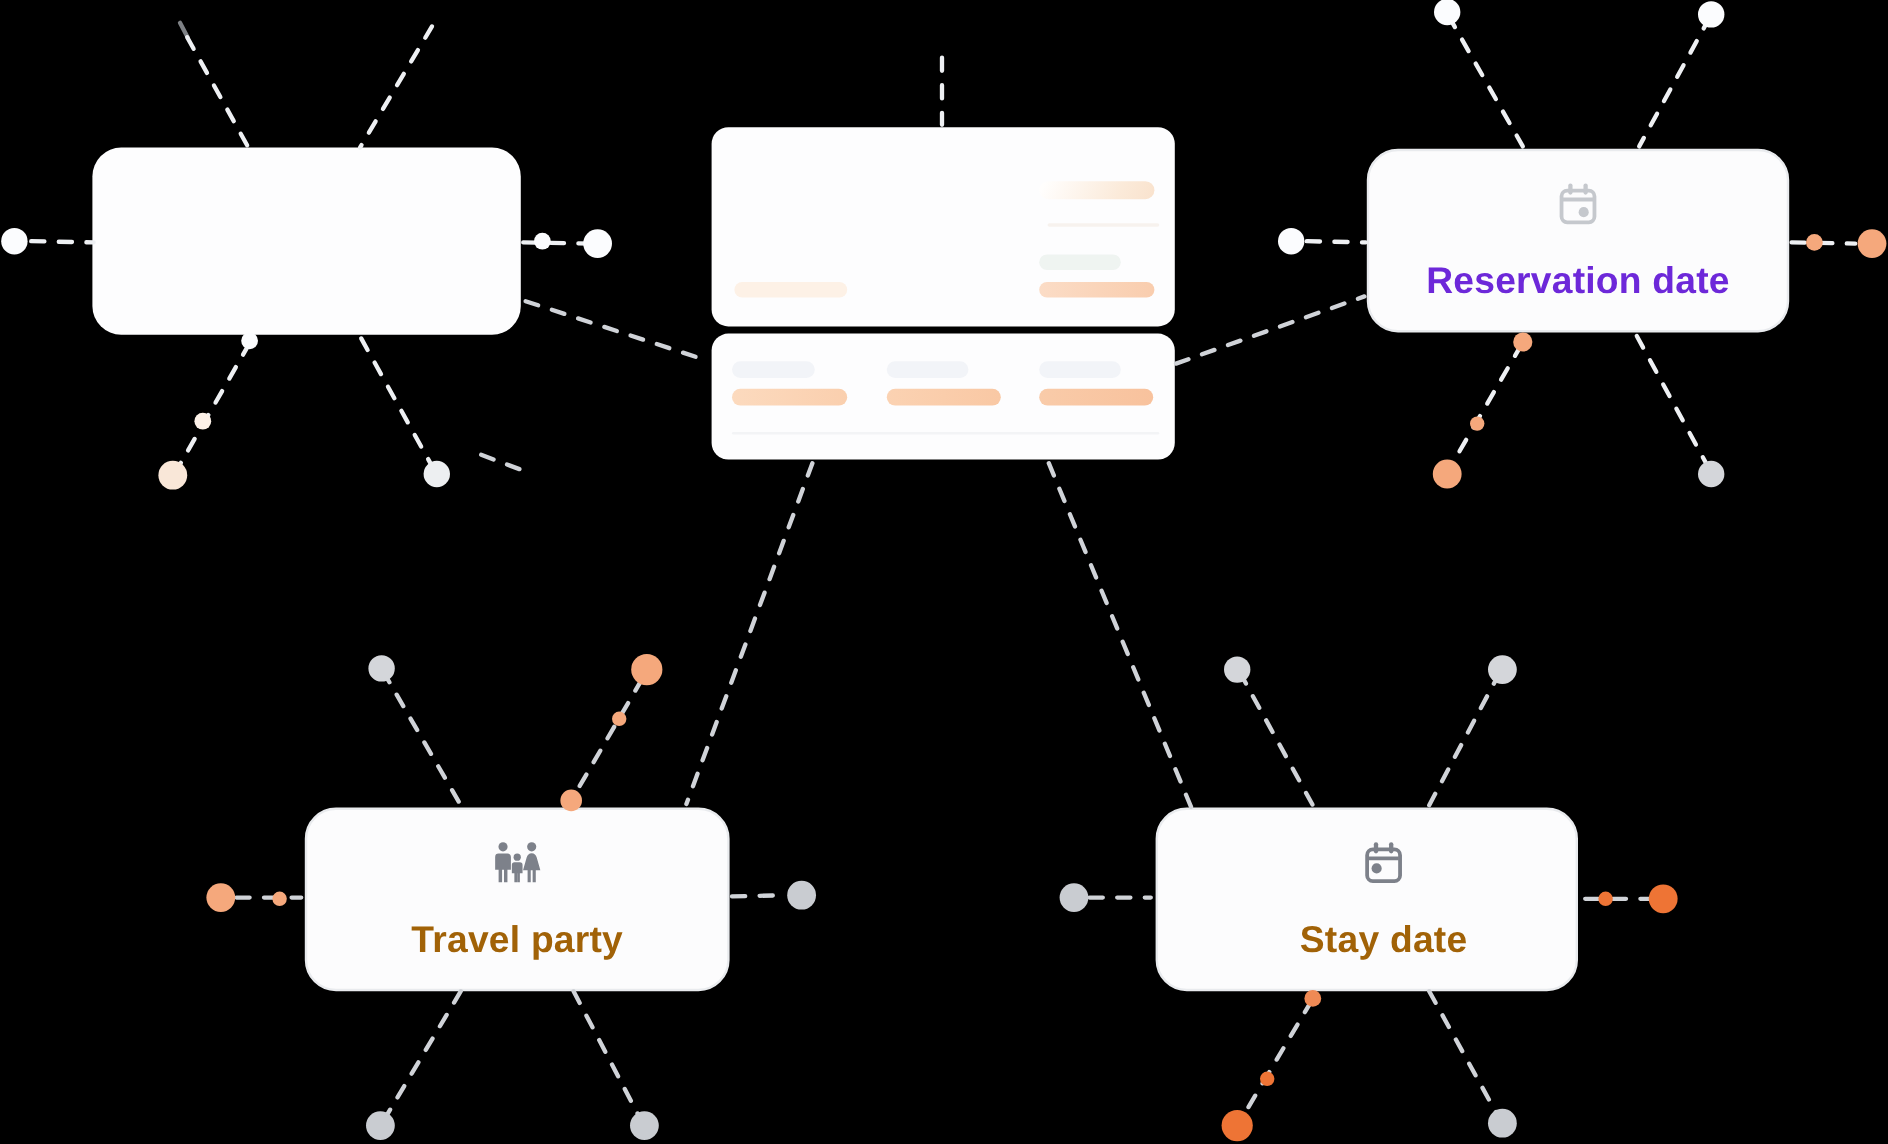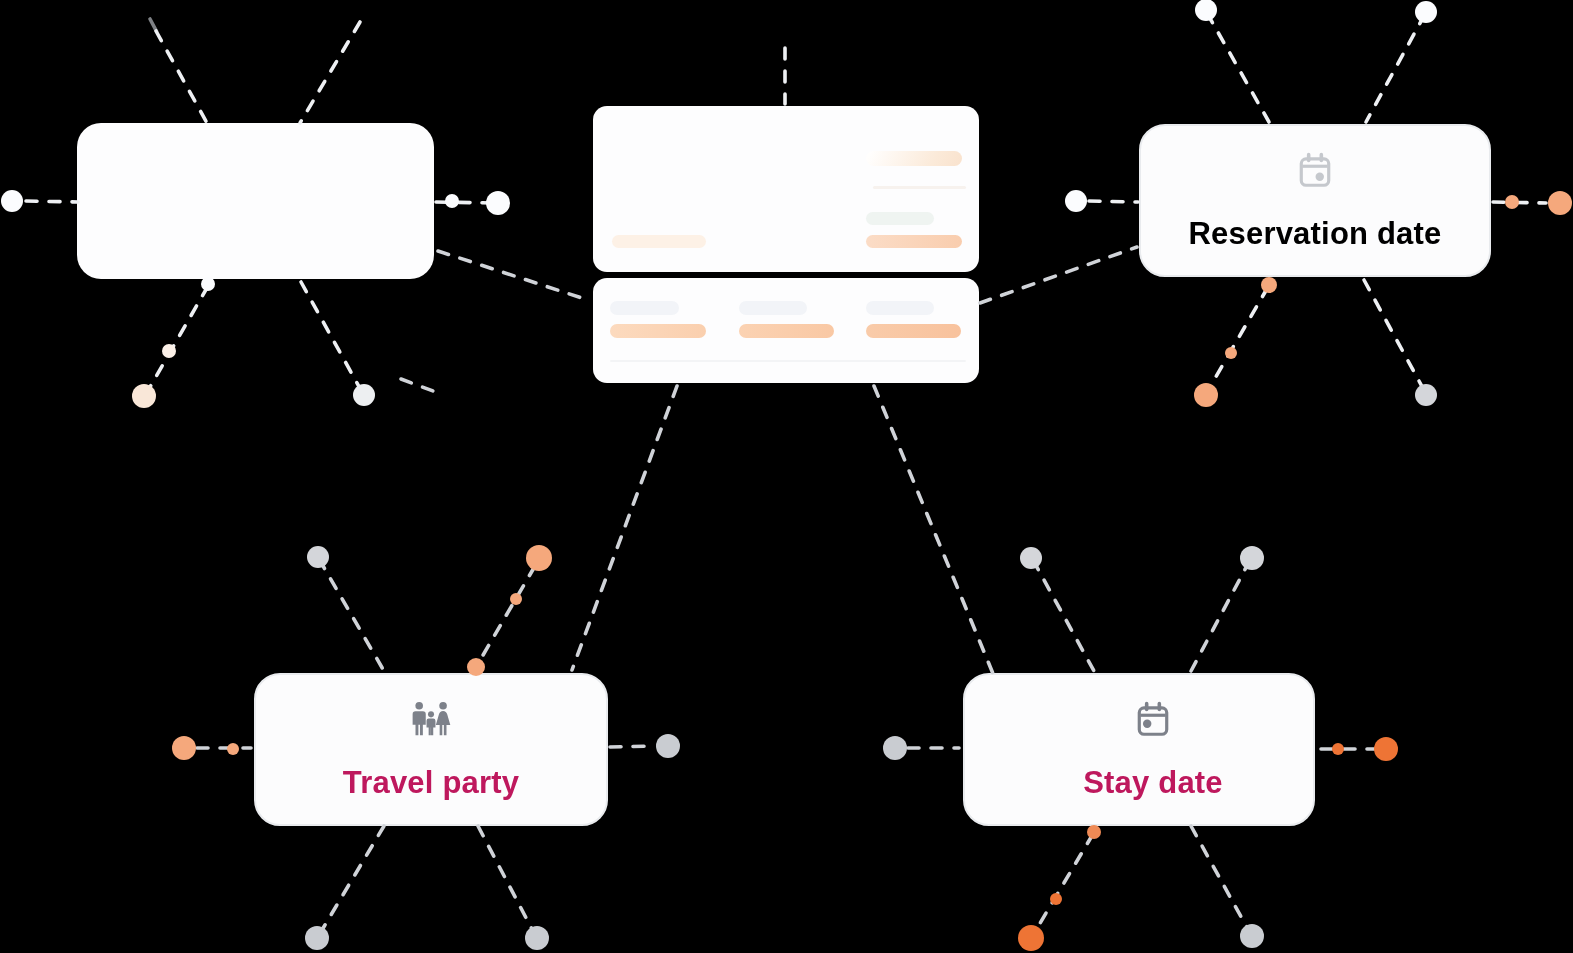--- a/index.html
+++ b/index.html
@@ -23,24 +23,24 @@
     left:593px;top:278px;width:386px;height:105px;border-radius:14px;
   }
   .label-card{
     width:352px;height:153px;border-radius:26px;
     background:#fcfcfd;border:2px solid #e9ebee;
     display:flex;flex-direction:column;align-items:center;
     padding-top:26px;
   }
   .label-card .lbl{
     margin-top:28px;font-size:31px;font-weight:700;letter-spacing:0.2px;
-    color:#be185d;line-height:32px;white-space:nowrap;
+    color:#a16207;line-height:32px;white-space:nowrap;
   }
   .card-reservation{left:1139px;top:124px;}
-  .card-reservation .lbl{color:#000000;}
+  .card-reservation .lbl{color:#6d28d9;}
   .card-travel{left:254px;top:673px;width:354px;}
   .card-stay{left:963px;top:673px;padding-left:28px;}
   
   .sk{position:absolute;border-radius:8px;}
   .sk-grad-bar{left:273px;top:45px;width:96px;height:15px;
     background:linear-gradient(115deg,#fffefd 5%,#fbead9 70%,#f9e2cd 100%);}
   .sk-thinline{left:280px;top:80px;width:93px;height:3px;border-radius:2px;background:#f7f2ee;}
   .sk-green{left:273px;top:106px;width:68px;height:13px;background:#eff4f1;}
   .sk-orange-r{left:273px;top:129px;width:96px;height:13px;
     background:linear-gradient(90deg,#fbdcc6,#f9cdae);}

